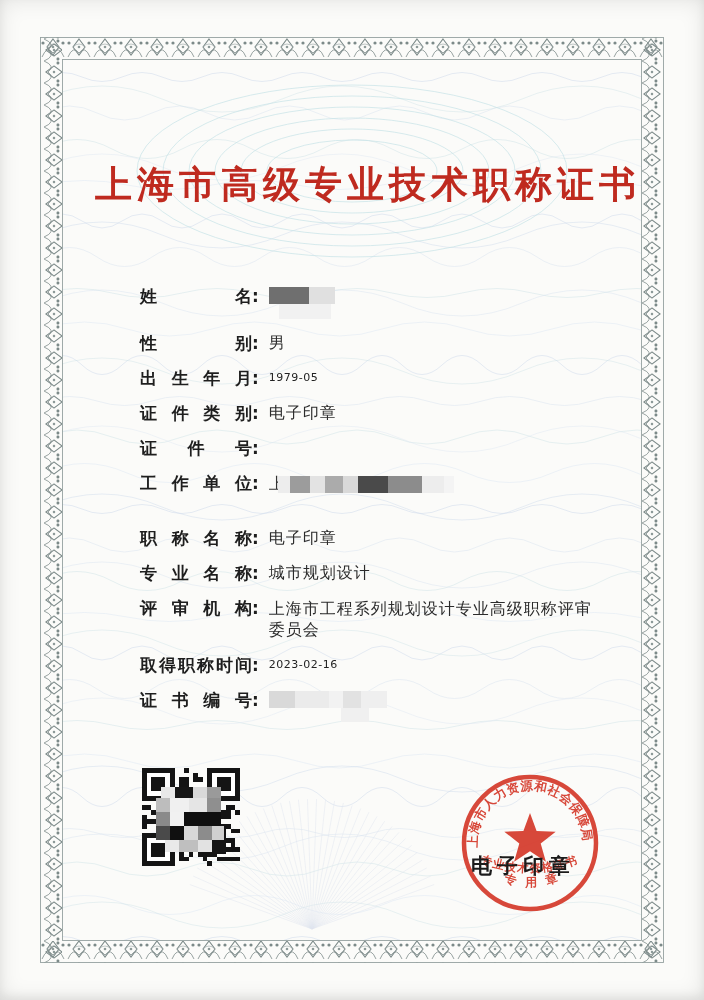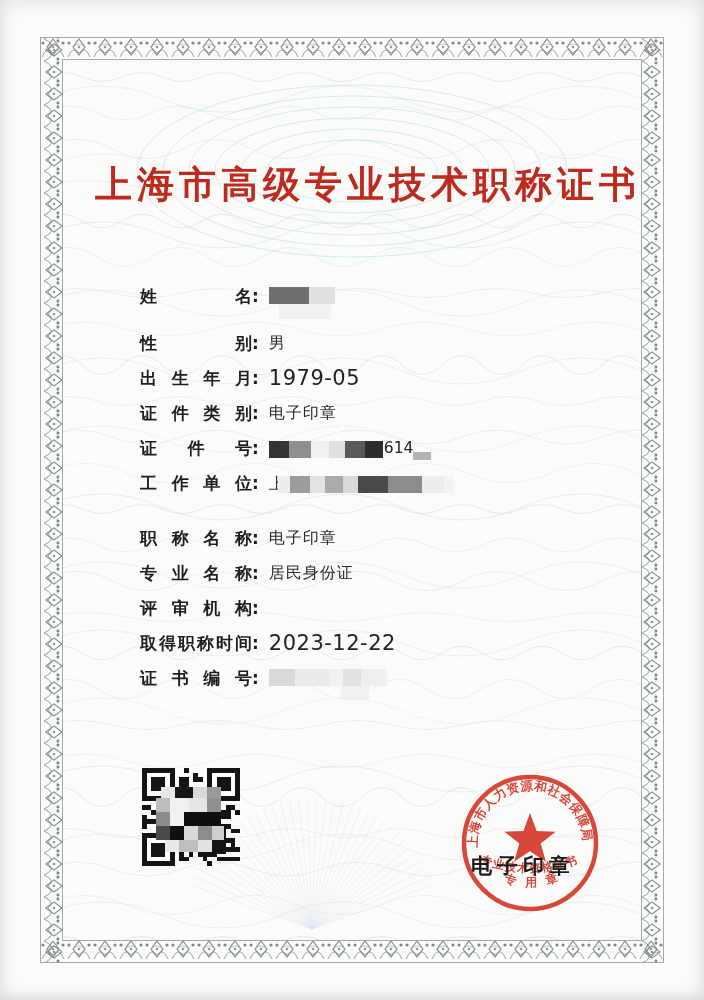--- a/index.html
+++ b/index.html
@@ -28,21 +28,21 @@
   .fields{position:absolute;left:140px;top:286px;width:470px;z-index:3;color:#1f1f1f;}
   .row{display:flex;align-items:flex-start;margin-bottom:15px;line-height:20px;}
   .row.gap-before{margin-top:34px;}
   .row.gap-small{margin-top:14px;}
   .lbl{flex:0 0 118px;font-weight:700;font-size:17px;color:#1e1e1e;white-space:nowrap;}
   .lbl-just{display:inline-flex;justify-content:space-between;width:112px;}
   .lbl-just i{font-style:normal;}
   .colon{font-weight:700;}
   .val{margin-left:10px;}
   .val-kai{font-family:"DejaVu Serif","Liberation Serif",serif;font-size:16px;color:#2c2c2c;letter-spacing:1px;}
-  .val-num{font-family:"DejaVu Sans","Liberation Sans",sans-serif;font-size:21px;color:#222;letter-spacing:.5px;}
+  .val-num{font-family:"DejaVu Sans","Liberation Sans",sans-serif;font-size:11px;color:#222;letter-spacing:.5px;}
   .val-wrap{width:330px;line-height:21px;}
   .mosaic{display:inline-flex;vertical-align:middle;position:relative;top:1px;}
   .mosaic i{display:inline-block;height:17px;}
   .clip-char{display:inline-block;width:9px;overflow:hidden;white-space:nowrap;
     font-family:"DejaVu Serif","Liberation Serif",serif;font-size:16px;color:#333;vertical-align:middle;}
   .suffix-num{font-family:"DejaVu Sans","Liberation Sans",sans-serif;font-size:15.5px;color:#222;margin-left:1px;}
   .qr-svg{position:absolute;left:142px;top:768px;z-index:3;}
   .qr-caption{position:absolute;left:138px;top:873px;z-index:3;
     font-size:12px;font-weight:700;line-height:16px;color:#333;letter-spacing:.5px;}
   svg.seal{position:absolute;left:450px;top:760px;z-index:4;}
@@ -212,32 +212,20 @@
           </span><span class="colon">:</span></span>
       <span class="val val-kai">电子印章</span>
     </div>
 
     <div class="row">
       <span class="lbl"><span class="lbl-just">
             <i>证</i>
             <i>件</i>
             <i>号</i>
           </span><span class="colon">:</span></span>
-      <span class="val">
-        <span class="mosaic">
-          <i style="width:20px;background:#333"></i>
-            <i style="width:22px;background:#8f8f8f"></i>
-            <i style="width:18px;background:#f1f1f1"></i>
-            <i style="width:16px;background:#e0e0e0"></i>
-            <i style="width:20px;background:#5a5a5a"></i>
-            <i style="width:18px;background:#2e2e2e"></i>
-        </span><span class="suffix-num">614</span><span class="mosaic" style="top:7px;">
-            <i style="width:18px;height:8px;background:#b4b4b4"></i>
-          </span>
-      </span>
     </div>
 
     <div class="row">
       <span class="lbl"><span class="lbl-just">
             <i>工</i>
             <i>作</i>
             <i>单</i>
             <i>位</i>
           </span><span class="colon">:</span></span>
       <span class="val">
@@ -265,42 +253,43 @@
       <span class="val val-kai">电子印章</span>
     </div>
 
     <div class="row">
       <span class="lbl"><span class="lbl-just">
             <i>专</i>
             <i>业</i>
             <i>名</i>
             <i>称</i>
           </span><span class="colon">:</span></span>
-      <span class="val val-kai">居民身份证</span>
+      <span class="val val-kai">城市规划设计</span>
     </div>
 
     <div class="row">
       <span class="lbl"><span class="lbl-just">
             <i>评</i>
             <i>审</i>
             <i>机</i>
             <i>构</i>
           </span><span class="colon">:</span></span>
+      <span class="val val-kai val-wrap">上海市工程系列规划设计专业高级职称评审委员会</span>
     </div>
 
     <div class="row gap-small">
       <span class="lbl"><span class="lbl-just">
             <i>取</i>
             <i>得</i>
             <i>职</i>
             <i>称</i>
             <i>时</i>
             <i>间</i>
           </span><span class="colon">:</span></span>
-      <span class="val val-num">2023-12-22</span>
+      <span class="val val-num">2023-02-16</span>
     </div>
 
     <div class="row">
       <span class="lbl"><span class="lbl-just">
             <i>证</i>
             <i>书</i>
             <i>编</i>
             <i>号</i>
           </span><span class="colon">:</span></span>
       <span class="val">

